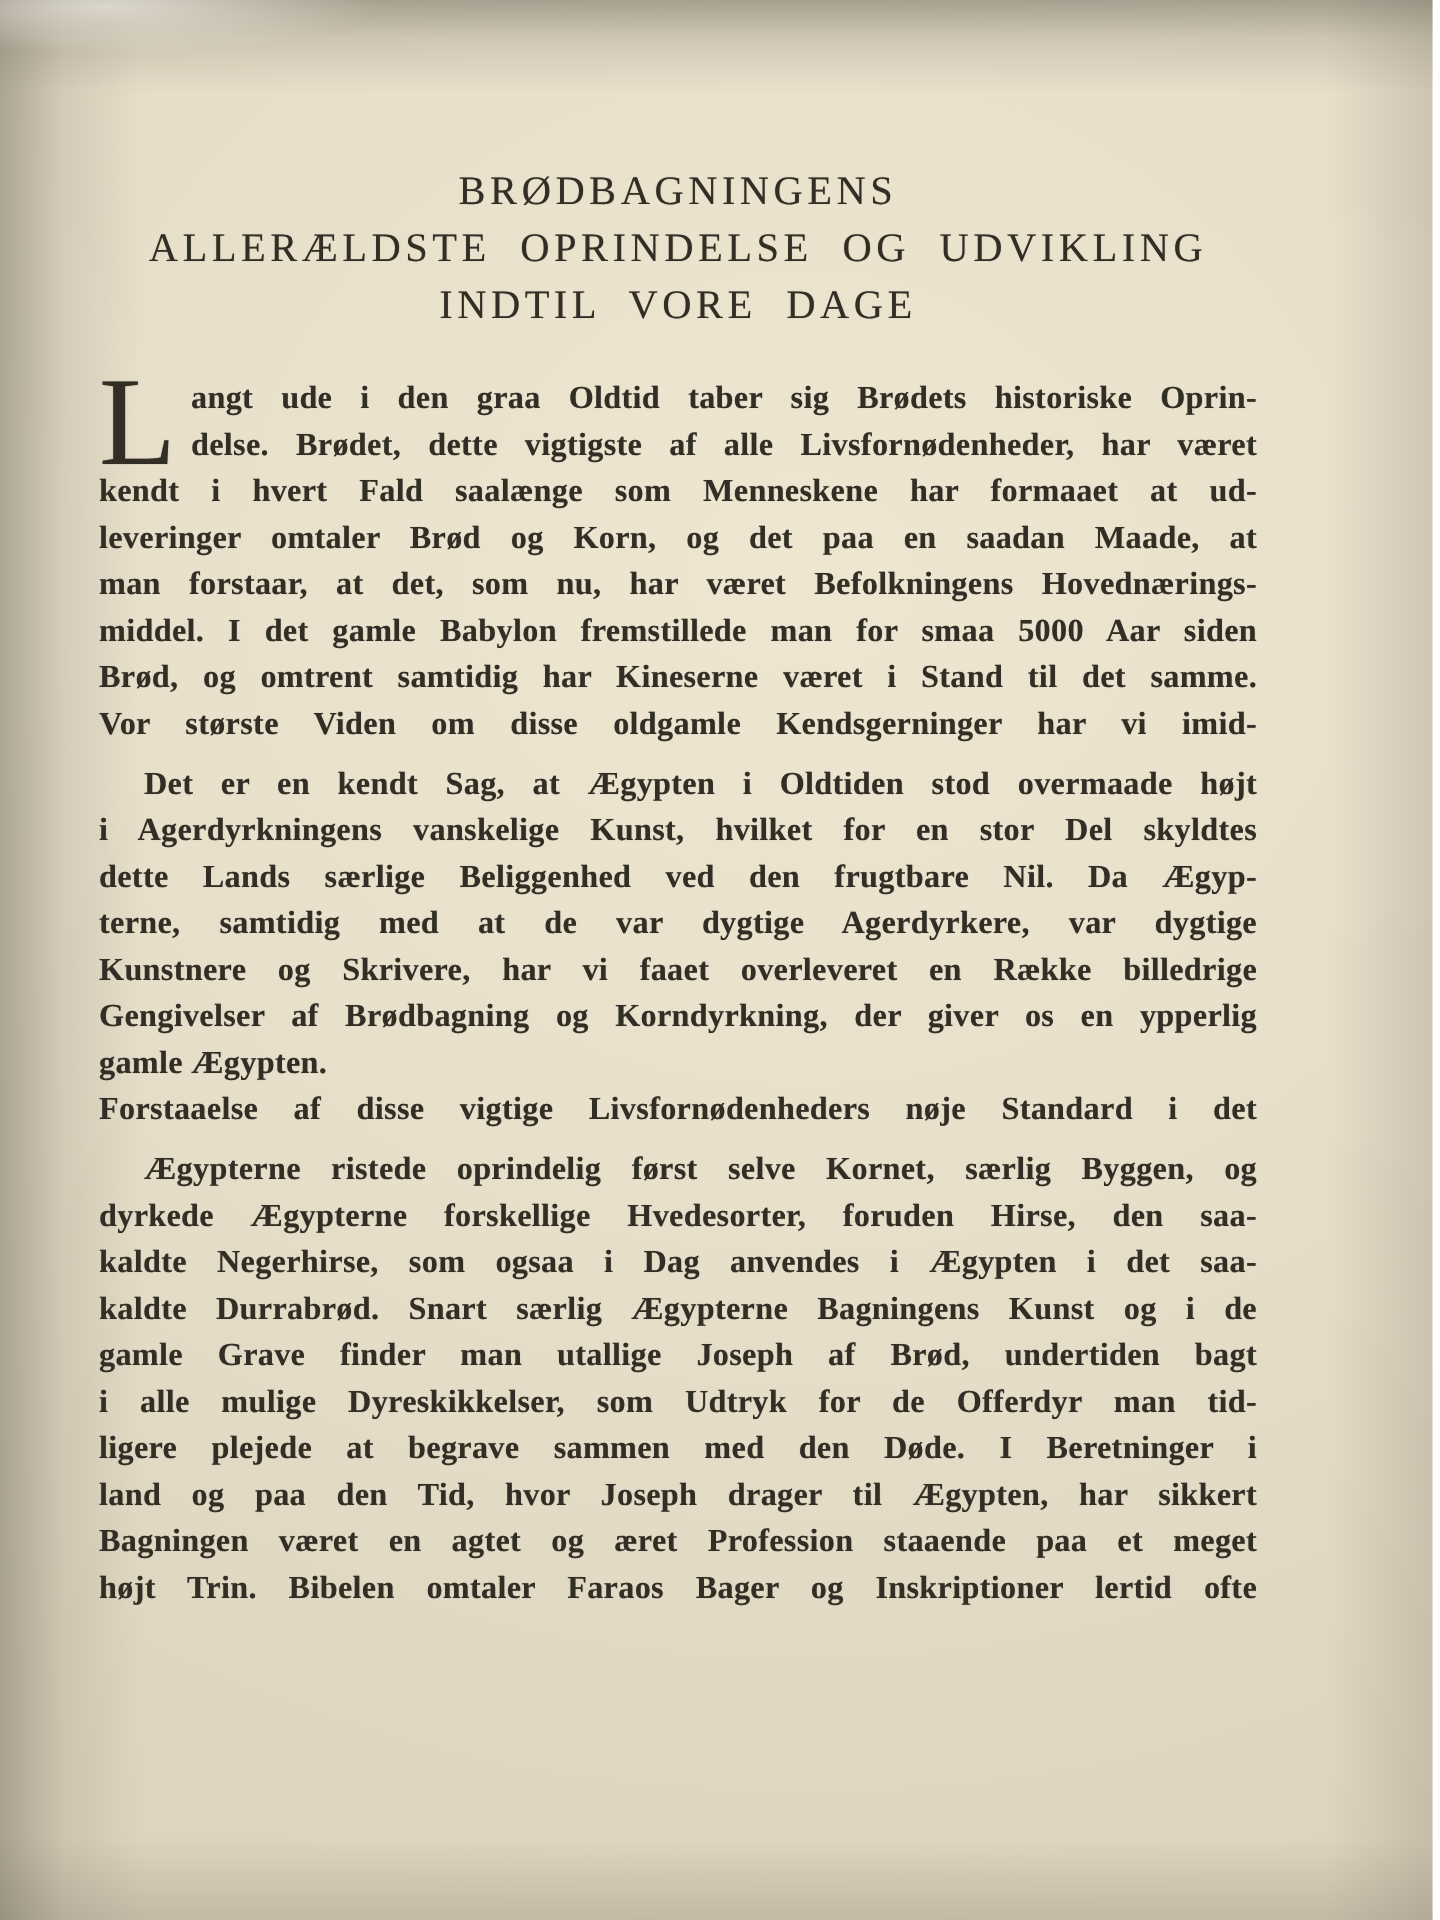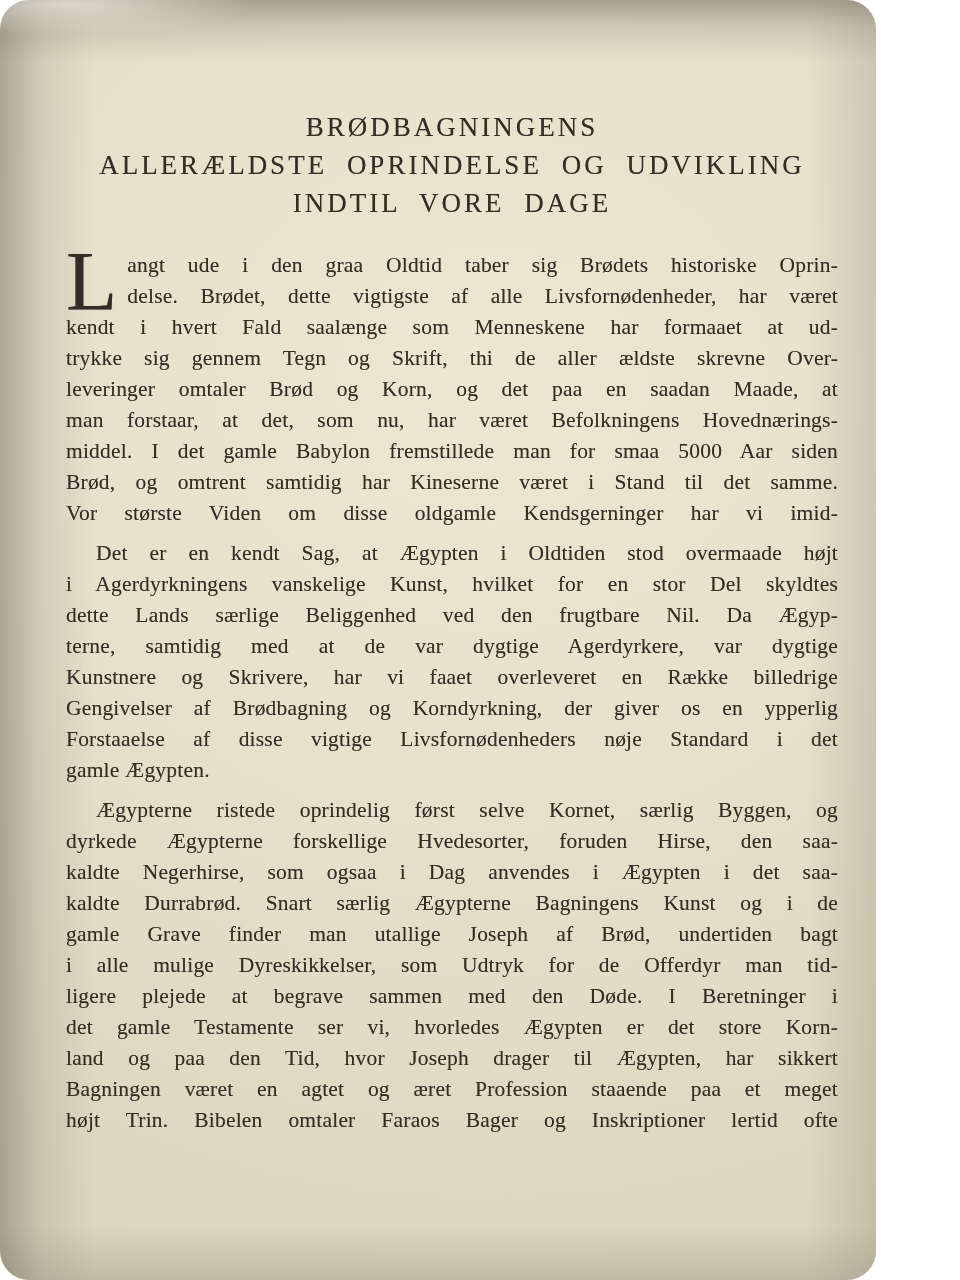--- a/index.html
+++ b/index.html
@@ -1,32 +1,31 @@
 <!DOCTYPE html>
 <html style="--paper: #e8e0cb; --ink: #322e26;"><head>
 <meta charset="utf-8">
 <style>
   * { margin: 0; padding: 0; box-sizing: border-box; }
   html, body { width: 960px; height: 1280px; }
   body { font-family: "Liberation Serif", "DejaVu Serif", serif; }
 
   .photo {
     position: relative;
-    width: 876px;
+    width: 955px;
     height: 1280px;
     overflow: hidden;
     color: var(--ink, #322e26);
     background:
       radial-gradient(ellipse 260px 45px at 70px 4px, rgba(236,233,223,0.75), rgba(236,233,223,0) 70%),
       linear-gradient(180deg, rgba(104,98,86,0.50) 0px, rgba(118,111,97,0.22) 26px, rgba(130,122,106,0) 62px),
       linear-gradient(90deg, rgba(104,97,84,0.45) 0px, rgba(118,110,96,0.16) 42px, rgba(0,0,0,0) 95px),
       linear-gradient(270deg, rgba(116,108,94,0.22) 0px, rgba(0,0,0,0) 70px),
       linear-gradient(0deg, rgba(116,108,94,0.26) 0px, rgba(0,0,0,0) 55px),
       radial-gradient(ellipse 1000px 900px at 56% 30%, #eee6d1 0%, #e8e0cb 45%, #ded5bf 100%);
-    border-radius: 29px;
   }
 
   .page {
     position: absolute;
     left: 66px;
     top: 108px;
     width: 772px;
   }
 
   .title { text-align: center; margin-bottom: 28px; }
@@ -43,20 +42,21 @@
   .body-text { font-size: 21.5px; }
   .paragraph { overflow: visible; }
   .paragraph + .paragraph { margin-top: 9px; }
 
   .line {
     line-height: 31px;
     text-align: justify;
     text-align-last: justify;
     letter-spacing: 0.2px;
     text-shadow: 0 0 0.6px rgba(50,45,36,0.40);
+    font-weight: bold;
   }
   .line.para-end { text-align-last: left; }
   .line.indent { text-indent: 30px; }
 
   .dropcap {
     float: left;
     font-size: 84px;
     line-height: 60px;
     padding: 2px 10px 0 0;
     text-shadow: 0 0 0.8px rgba(50,45,36,0.45);
@@ -71,45 +71,43 @@
       <span class="title-line">BRØDBAGNINGENS</span>
       <span class="title-line">ALLERÆLDSTE OPRINDELSE OG UDVIKLING</span>
       <span class="title-line">INDTIL VORE DAGE</span>
     </h1>
     <div class="body-text" id="body-text">
         <div class="paragraph">
           <span class="dropcap">L</span>
           <div class="line">angt ude i den graa Oldtid taber sig Brødets historiske Oprin-</div>
           <div class="line">delse. Brødet, dette vigtigste af alle Livsfornødenheder, har været</div>
           <div class="line">kendt i hvert Fald saalænge som Menneskene har formaaet at ud-</div>
-          <div class="line">trykke sig gennem Tegn og Skrift, thi de aller ældste skrevne Over-</div>
           <div class="line">leveringer omtaler Brød og Korn, og det paa en saadan Maade, at</div>
           <div class="line">man forstaar, at det, som nu, har været Befolkningens Hovednærings-</div>
           <div class="line">middel. I det gamle Babylon fremstillede man for smaa 5000 Aar siden</div>
           <div class="line">Brød, og omtrent samtidig har Kineserne været i Stand til det samme.</div>
           <div class="line">Vor største Viden om disse oldgamle Kendsgerninger har vi imid-</div>
         </div>
         <div class="paragraph">
           <div class="line indent">Det er en kendt Sag, at Ægypten i Oldtiden stod overmaade højt</div>
           <div class="line">i Agerdyrkningens vanskelige Kunst, hvilket for en stor Del skyldtes</div>
           <div class="line">dette Lands særlige Beliggenhed ved den frugtbare Nil. Da Ægyp-</div>
           <div class="line">terne, samtidig med at de var dygtige Agerdyrkere, var dygtige</div>
           <div class="line">Kunstnere og Skrivere, har vi faaet overleveret en Række billedrige</div>
           <div class="line">Gengivelser af Brødbagning og Korndyrkning, der giver os en ypperlig</div>
+          <div class="line para-end">gamle Ægypten.</div>
           <div class="line">Forstaaelse af disse vigtige Livsfornødenheders nøje Standard i det</div>
-          <div class="line para-end">gamle Ægypten.</div>
         </div>
         <div class="paragraph">
           <div class="line indent">Ægypterne ristede oprindelig først selve Kornet, særlig Byggen, og</div>
           <div class="line">dyrkede Ægypterne forskellige Hvedesorter, foruden Hirse, den saa-</div>
           <div class="line">kaldte Negerhirse, som ogsaa i Dag anvendes i Ægypten i det saa-</div>
           <div class="line">kaldte Durrabrød. Snart særlig Ægypterne Bagningens Kunst og i de</div>
           <div class="line">gamle Grave finder man utallige Joseph af Brød, undertiden bagt</div>
           <div class="line">i alle mulige Dyreskikkelser, som Udtryk for de Offerdyr man tid-</div>
           <div class="line">ligere plejede at begrave sammen med den Døde. I Beretninger i</div>
-          <div class="line">det gamle Testamente ser vi, hvorledes Ægypten er det store Korn-</div>
           <div class="line">land og paa den Tid, hvor Joseph drager til Ægypten, har sikkert</div>
           <div class="line">Bagningen været en agtet og æret Profession staaende paa et meget</div>
           <div class="line">højt Trin. Bibelen omtaler Faraos Bager og Inskriptioner lertid ofte</div>
         </div>
       </div>
   </div>
 </div>
 
 </body></html>

